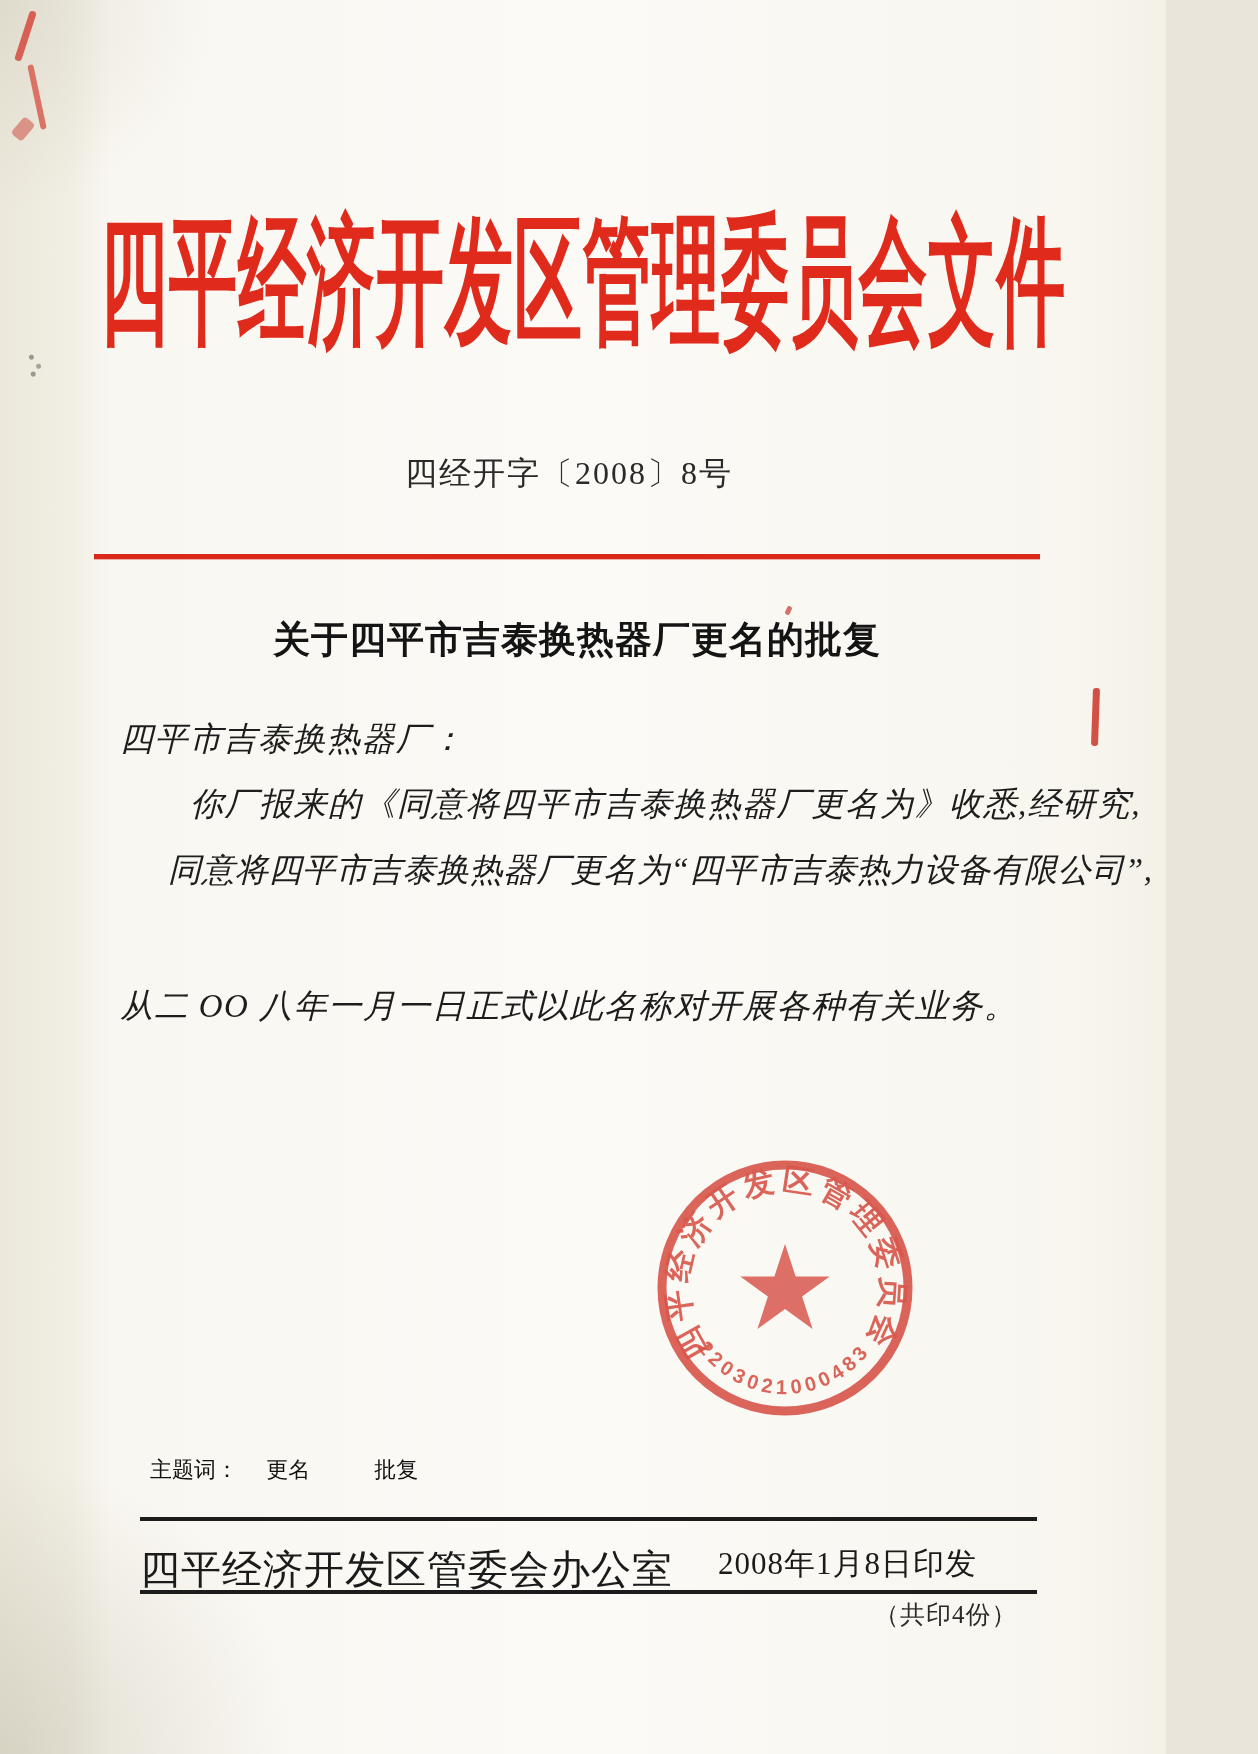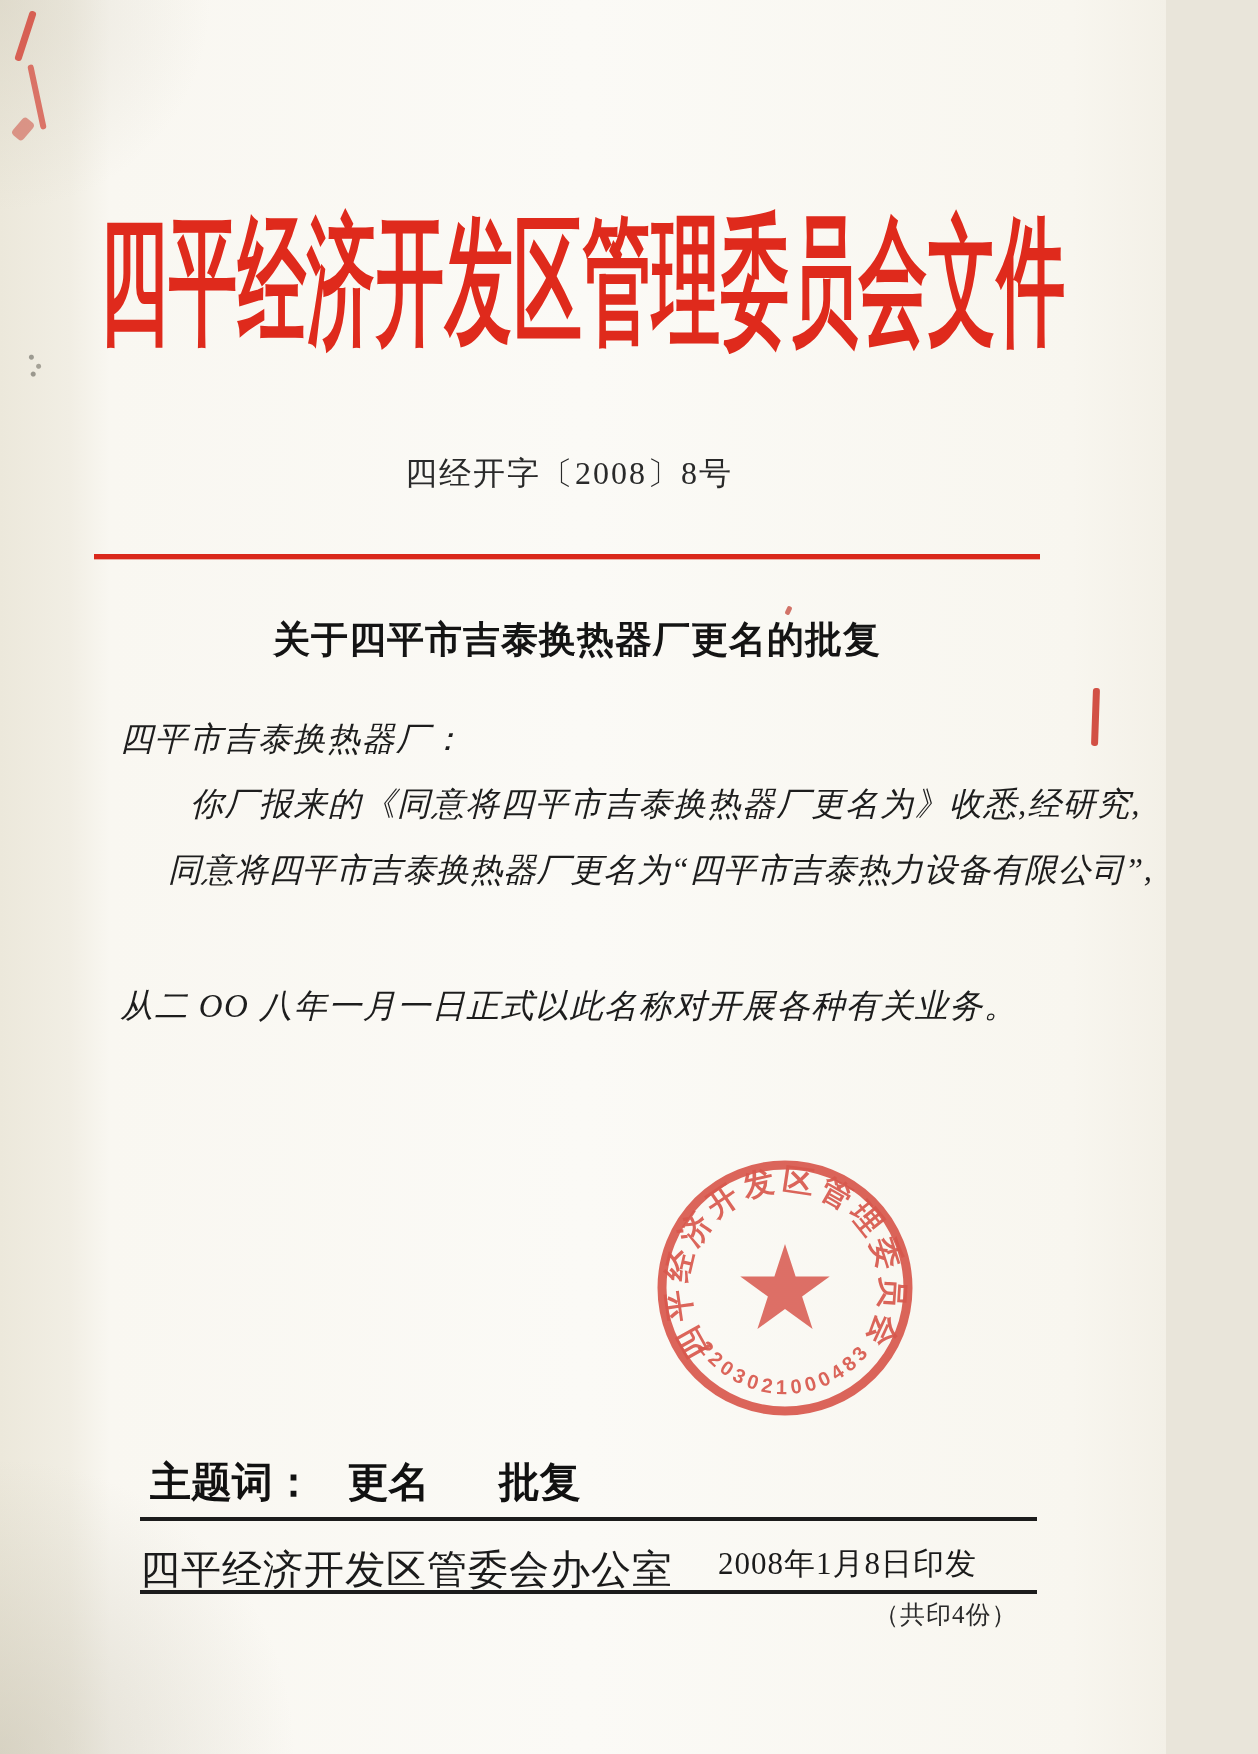--- a/index.html
+++ b/index.html
@@ -50,22 +50,22 @@
   .line-4{top:981px;}
 
   .issue-date{
     top:1303px;left:610px;font-size:35px;color:#1d1d1d;letter-spacing:2px;white-space:nowrap;
   }
   .seal{
     left:650px;top:1153px;width:270px;height:270px;
     mix-blend-mode:multiply;opacity:.88;
   }
 
-  .keywords-row{top:1455px;left:150px;font-size:41px;color:#111;
-    font-family:"Liberation Sans","DejaVu Sans",sans-serif;font-weight:700;white-space:nowrap;}
+  .keywords-row{top:1455px;left:150px;font-size:22px;color:#111;
+    font-family:"Liberation Sans","DejaVu Sans",sans-serif;font-weight:400;white-space:nowrap;}
   .kw-item{display:inline-block;}
   .kw-1{margin-left:22px;}
   .kw-2{margin-left:58px;}
 
   .sep-line{left:140px;width:897px;height:4px;background:#1c1c1c;}
   .sep-top{top:1517px;}
   .sep-bottom{top:1590px;}
 
   .issuing-office{top:1542px;left:140px;font-size:40px;color:#1b1b1b;letter-spacing:1px;white-space:nowrap;}
   .print-date{top:1543px;left:718px;font-size:31px;color:#1b1b1b;letter-spacing:1px;white-space:nowrap;}

